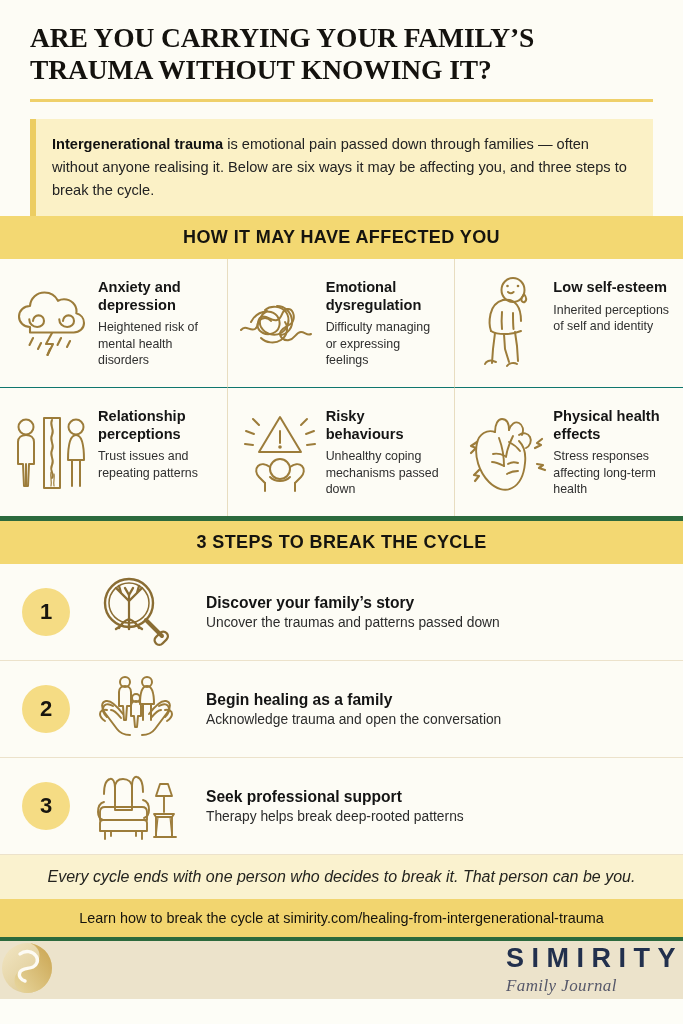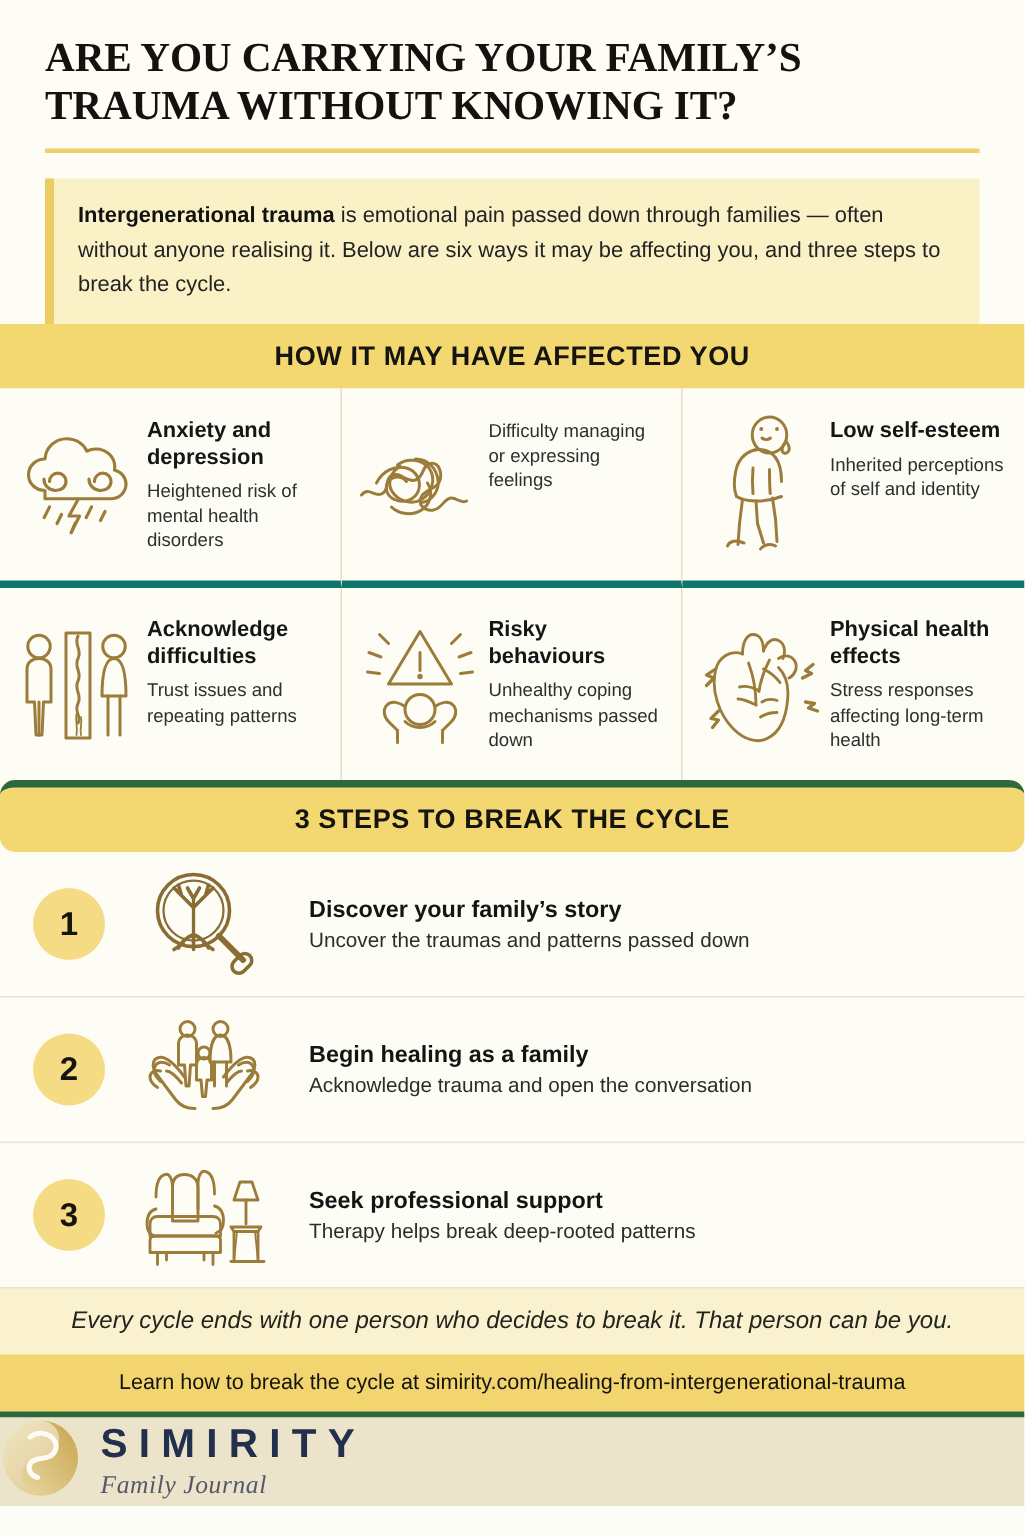--- a/index.html
+++ b/index.html
@@ -38,36 +38,36 @@
   
   .band {
     background:#f3d872;
     text-align:center;
     font-weight:bold;
     font-size:18px;
     letter-spacing:0.4px;
     color:#15140f;
     padding:11px 0 11px 0;
   }
-  .band.green-top { border-top:5px solid #2c6a3d;border-radius:10px; }
+  .band.green-top { border-top:5px solid #2c6a3d; }
   .spacer-sm { height:17px; background:#fdfcf5; }
 
   
   .grid {
     display:grid;
     grid-template-columns:1fr 1fr 1fr;
     background:#fdfcf5;
   }
   .cell {
     display:flex;
     align-items:flex-start;
     padding:16px 8px 16px 6px;
     min-height:128px;
     border-right:1px solid #e8ddc0;
-    border-bottom:5px solid #0f766e;
+    border-bottom:1px solid #0f766e;
   }
   .cell:nth-child(3n) { border-right:none; }
   .cell:nth-child(n+4) { border-bottom:none; }
   .cell-icon {
     flex:0 0 auto;
     width:92px; height:96px;
     display:flex; align-items:center; justify-content:center;
   }
   .cell-icon svg { display:block; }
   .cell-txt { padding-top:4px; padding-right:2px; }
@@ -117,21 +117,21 @@
     text-align:center;
     font-weight:normal;
     font-size:14.4px;
     color:#15130d;
     padding:11px 10px 11px 10px;
     border-bottom:4px solid #2c6a3d;
   }
   .brand {
     flex:1;
     background:#ece3cb;
-    display:flex; align-items:center; justify-content:flex-start;
+    display:flex; align-items:center; justify-content:space-between;
     gap:13px;
   }
   .brand-txt { display:flex; flex-direction:column; align-items:flex-start; }
   .brand-name {
     font-size:27px; font-weight:bold; letter-spacing:7.5px;
     color:#22304d; line-height:1;
   }
   .brand-sub {
     font-family:"Liberation Serif", serif;
     font-style:italic; font-size:17px; color:#56586a;
@@ -184,20 +184,21 @@
       <div class="cell-icon">
         <svg width="82" height="62" viewBox="0 0 82 62" fill="none" stroke="#9c7c3a" stroke-width="2" stroke-linecap="round">
           <path d="M2 38c5-6 9 2 14-1 5-3 1-9 6-12 6-3 10 5 16 3 6-2 4-10 10-11 6-1 8 7 6 12-2 5-9 5-12 10-3 5 2 10 8 9 6-1 7-8 12-8 4 0 6 4 10 2"></path>
           <path d="M12 30c4-8 12-12 20-10 7 2 10 9 8 15-2 6-10 9-16 6-5-2-7-8-4-12 3-4 9-4 12 0"></path>
           <path d="M26 18c6-5 16-4 21 2 5 7 2 17-5 21-7 4-16 1-20-6-3-6 0-13 6-16"></path>
           <path d="M22 46c5 5 14 6 20 2 6-4 8-12 4-18"></path>
           <path d="M38 14c8 0 14 6 15 14 1 7-4 14-11 15"></path>
         </svg>
       </div>
       <div class="cell-txt">
+        <div class="cell-title">Emotional dysregulation</div>
         <div class="cell-desc">Difficulty managing or expressing feelings</div>
       </div>
     </div>
 
     <div class="cell">
       <div class="cell-icon">
         <svg width="60" height="94" viewBox="0 0 60 94" fill="none" stroke="#9c7c3a" stroke-width="2" stroke-linecap="round" stroke-linejoin="round">
           <ellipse cx="36" cy="14" rx="11.5" ry="12"></ellipse>
           <path d="M31 16c1.6 1.4 4 1.4 5.6 0"></path>
           <circle cx="30.5" cy="10" r="1.3" fill="#9c7c3a" stroke="none"></circle>
@@ -231,21 +232,21 @@
           <path d="M42 10c-3 6 3 9 0 15s3 9 0 15 3 9 0 15 3 9 0 13"></path>
           <path d="M41 62c-1 5 1 8 0 14" stroke-width="1.2"></path>
           <path d="M44 64c1 4-1 7 0 12" stroke-width="1.2"></path>
           <circle cx="66" cy="17" r="7.5"></circle>
           <path d="M58 50c0-14 2-25 8-25s8 11 8 25z"></path>
           <path d="M62 50v26"></path>
             <path d="M70 50v26"></path>
         </svg>
       </div>
       <div class="cell-txt">
-        <div class="cell-title">Acknowledge difficulties</div>
+        <div class="cell-title">Relationship perceptions</div>
         <div class="cell-desc">Trust issues and repeating patterns</div>
       </div>
     </div>
 
     <div class="cell">
       <div class="cell-icon">
         <svg width="86" height="86" viewBox="0 0 86 86" fill="none" stroke="#9c7c3a" stroke-width="2" stroke-linecap="round" stroke-linejoin="round">
           <path d="M43 8L64 43H22z"></path>
           <path d="M43 22v12"></path>
           <circle cx="43" cy="38" r="1.8" fill="#9c7c3a" stroke="none"></circle>

